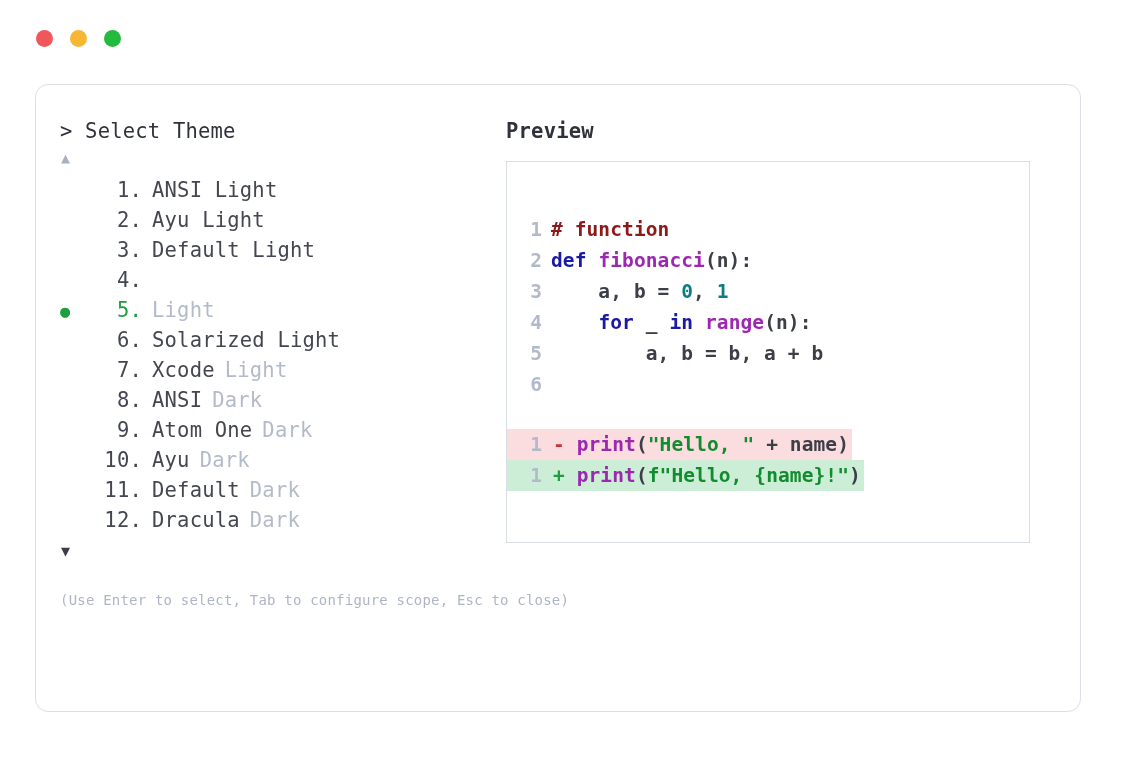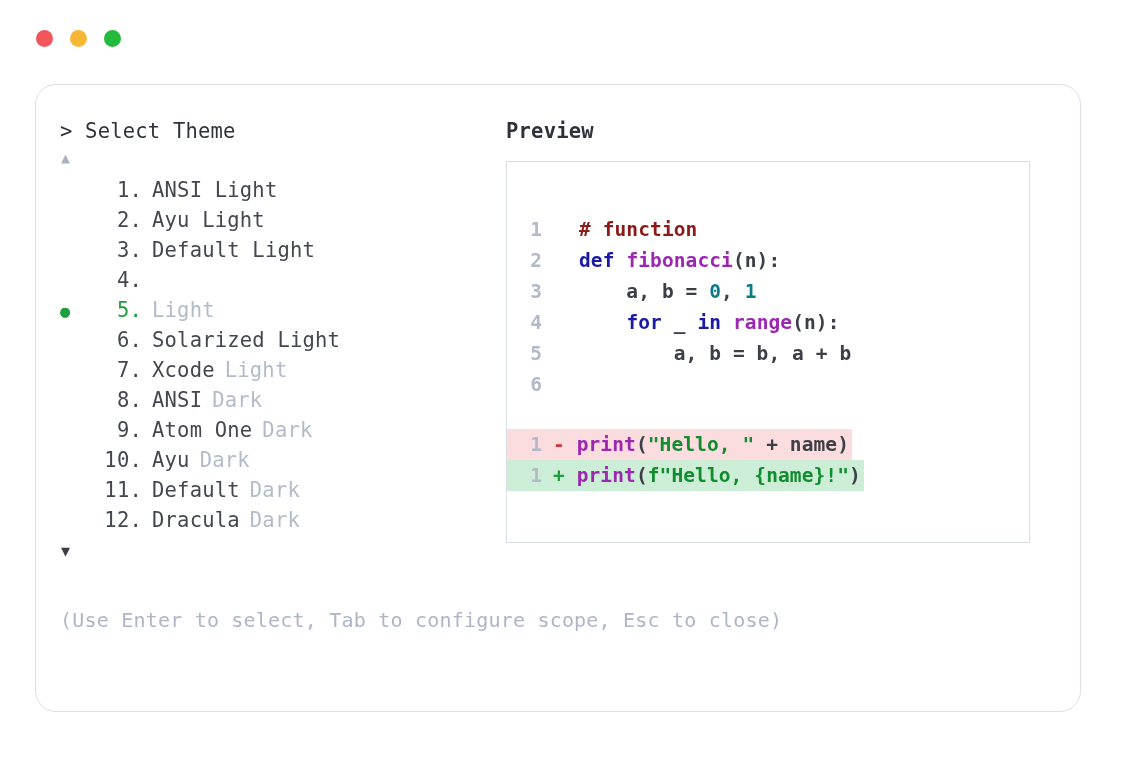--- a/index.html
+++ b/index.html
@@ -33,21 +33,21 @@
   .dot-green  { background: #22bb3d; }
 
   
   .card {
     position: absolute;
     left: 35px;
     top: 84px;
     width: 1046px;
     height: 628px;
     border: 1.5px solid #dcdfe5;
-    border-radius: 21px;
+    border-radius: 13px;
     background: #ffffff;
     box-sizing: border-box;
   }
 
   
   .left-col {
     position: absolute;
     left: 24px;
     top: 31px;
     width: 470px;
@@ -101,22 +101,22 @@
   .mode-cell {
     color: #b3bac9;
     padding-left: 10px;
   }
   .theme-row.selected .num-cell,
   .theme-row.selected .name-cell {
     color: #1e9e3e;
   }
 
   .footer-hint {
-    margin-top: 42px;
-    font-size: 20px;
+    margin-top: 22px;
+    font-size: 14px;
     color: #aeb5c6;
     letter-spacing: 0.2px;
     white-space: pre;
     line-height: 30px;
   }
 
   
   .right-col {
     position: absolute;
     left: 470px;
@@ -152,21 +152,21 @@
     letter-spacing: 0.1px;
   }
   .ln {
     flex: 0 0 44px;
     width: 44px;
     text-align: right;
     color: #b2bac9;
     padding-right: 9px;
     box-sizing: border-box;
   }
-  .code-body { color: #3c3f47; margin-left: 28px; }
+  .code-body { color: #3c3f47; }
   .spacer-line { height: 29px; }
 
   
   .tok-comment { color: #8b1a1a; }
   .tok-kw      { color: #1a1aa6; }
   .tok-fn      { color: #9c27b0; }
   .tok-num     { color: #0e7c86; }
   .tok-plain   { color: #3c3f47; text-align: right; }
   .tok-str     { color: #118c2e; }
   .tok-punct   { color: #3c3f47; }

